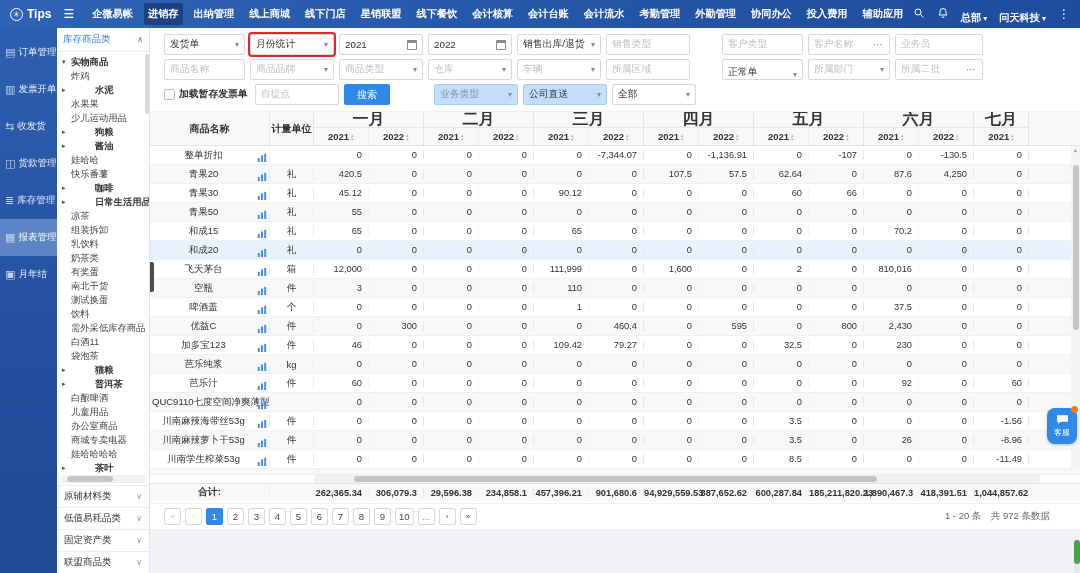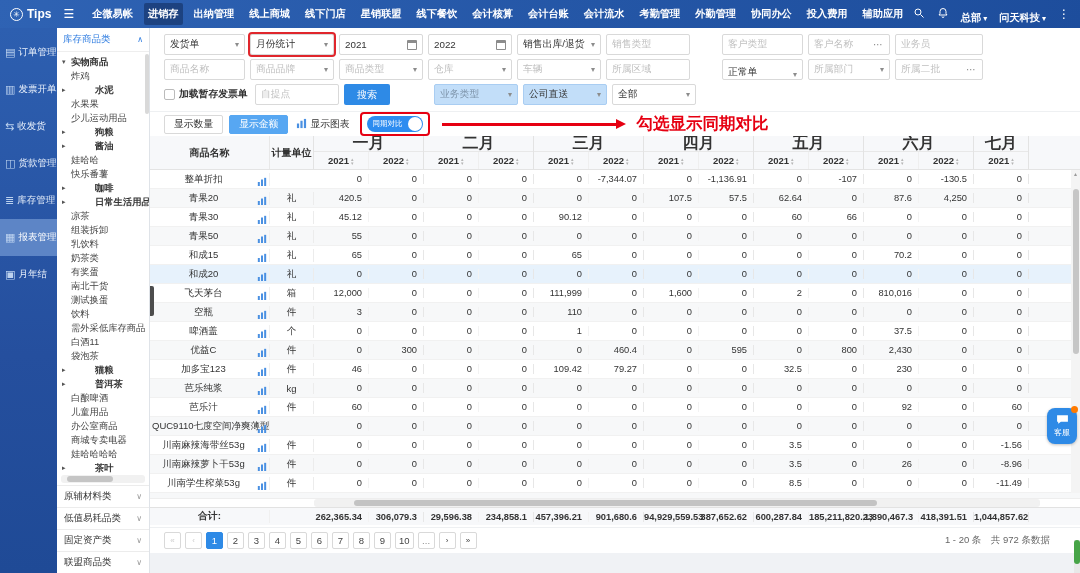--- a/index.html
+++ b/index.html
@@ -450,40 +450,20 @@
           <span class="val">公司直送</span>
           <span class="caret"></span>
         </div>
         <div class="fld">
           <span class="val">全部</span>
           <span class="caret"></span>
         </div>
       </div>
   </div>
 
-  <div class="toolbar">
-    <span class="tbtn white">显示数量</span>
-    <span class="tbtn blue">显示金额</span>
-    <span class="chartlbl">
-      <span><svg width="11" height="11" viewBox="0 0 12 12">
-            <rect x="1" y="6" width="2.4" height="5" fill="#4a90e2"></rect>
-            <rect x="4.8" y="3" width="2.4" height="8" fill="#4a90e2"></rect>
-            <rect x="8.6" y="1" width="2.4" height="10" fill="#4a90e2"></rect>
-          </svg></span>
-      <span>显示图表</span>
-    </span>
-    <span class="redbox">
-      <span class="toggle">
-        <span class="tlabel">同期对比</span>
-        <span class="knob"></span>
-      </span>
-    </span>
-    <span class="ann-arrow"></span>
-    <span class="ann-text">勾选显示同期对比</span>
-  </div>
 
   <div class="tablewrap">
     <div class="thead">
       <div class="hname">商品名称</div>
       <div class="hunit">计量单位</div>
       <div class="hgroups" id="hgroups">
           <div class="hgroup" style="width: 110px;">
             <div class="hmonth">一月</div>
             <div class="hyears">
               <div class="hyear">

